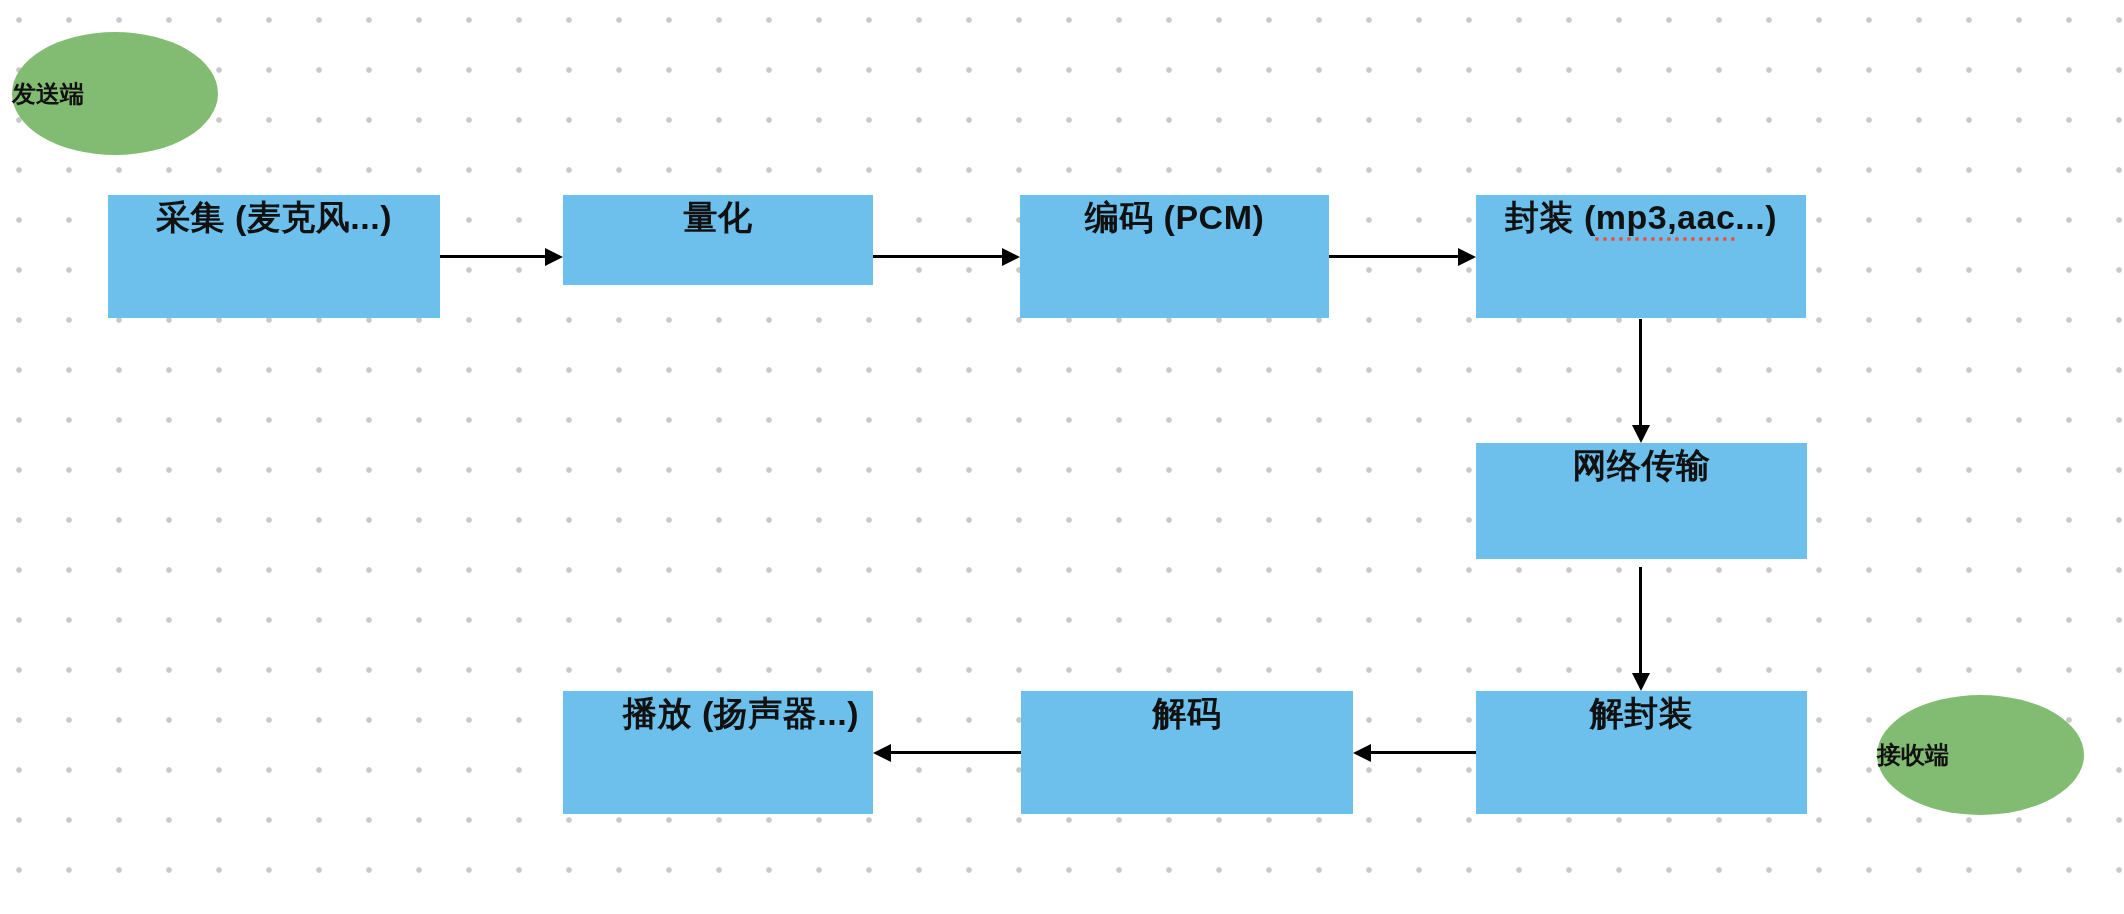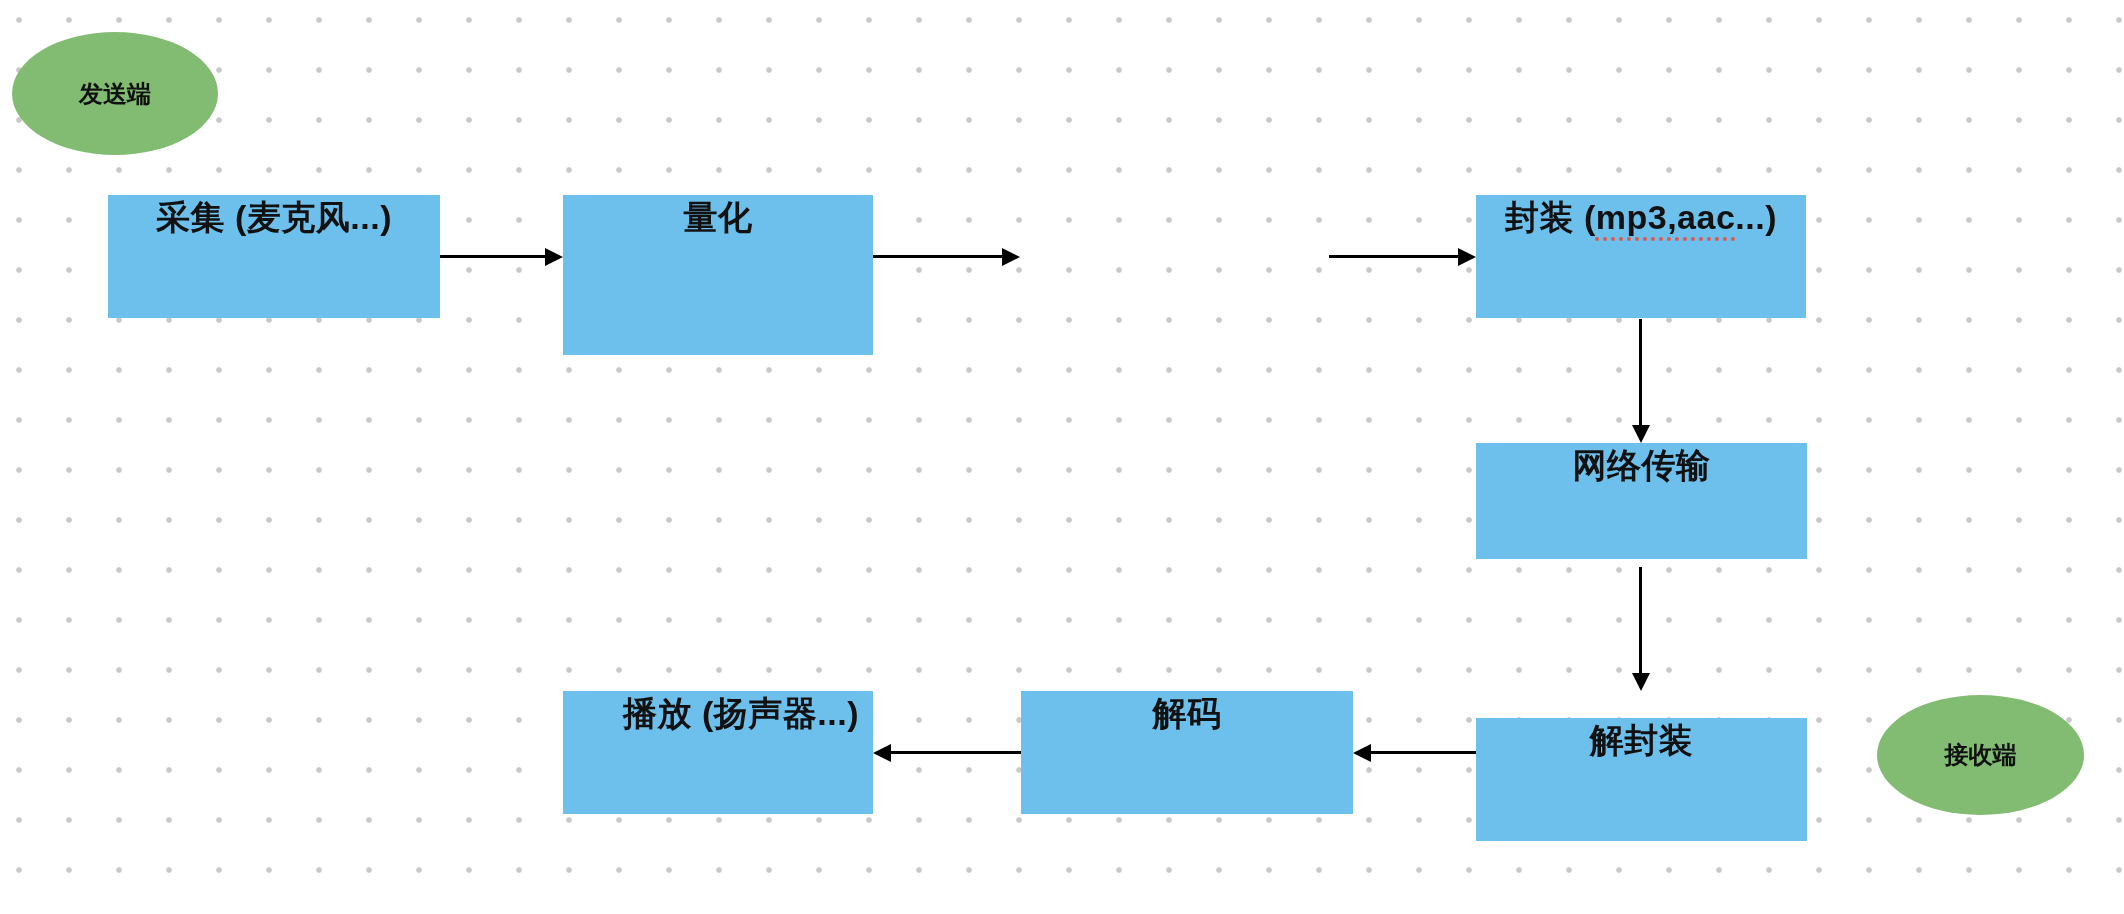--- a/index.html
+++ b/index.html
@@ -34,21 +34,21 @@
     letter-spacing: 0.5px;
     white-space: nowrap;
   }
 
   .terminal {
     position: absolute;
     background: var(--terminal-fill);
     border-radius: 50%;
     display: flex;
     align-items: center;
-    justify-content: center;
+    justify-content: flex-start;
     color: var(--text);
     font-size: 24px;
     font-weight: 700;
     white-space: nowrap;
   }
 
   .misspell {
     text-decoration: underline;
     text-decoration-style: dotted;
     text-decoration-color: var(--spellcheck-underline);
@@ -103,25 +103,25 @@
     font-weight: 600;
     color: #ccc8c8;
     -webkit-text-stroke: 0.6px #a29e9e;
     text-shadow: 1.5px 1.5px 0 #ffffff;
     letter-spacing: 1px;
     white-space: nowrap;
   }
 
   
   #node-capture     { left: 108px;  top: 195px; width: 332px; height: 123px; }
-  #node-quantize    { left: 563px;  top: 195px; width: 310px; height: 160px; }
+  #node-quantize    { left: 563px;  top: 195px; width: 310px; height: 90px; }
   #node-encode      { left: 1020px; top: 195px; width: 309px; height: 123px; }
   #node-encapsulate { left: 1476px; top: 195px; width: 330px; height: 123px; }
   #node-network     { left: 1476px; top: 443px; width: 331px; height: 116px; }
-  #node-decapsulate { left: 1476px; top: 718px; width: 331px; height: 123px; }
+  #node-decapsulate { left: 1476px; top: 691px; width: 331px; height: 123px; }
   #node-decode      { left: 1021px; top: 691px; width: 332px; height: 123px; }
   #node-play        { left: 563px;  top: 691px; width: 310px; height: 123px; padding-left: 46px; }
 
   #terminal-sender   { left: 12px;   top: 32px;  width: 206px; height: 123px; }
   #terminal-receiver { left: 1877px; top: 695px; width: 207px; height: 120px; }
 
   #arrow-1 { left: 440px;  top: 255px; width: 105px; }
   #arrow-2 { left: 873px;  top: 255px; width: 129px; }
   #arrow-3 { left: 1329px; top: 255px; width: 129px; }
   #arrow-4 { left: 1639px; top: 319px; height: 106px; }
@@ -139,20 +139,23 @@
   </div>
 
   <div class="node" id="node-capture">
     <span>采集 (麦克风...)</span>
   </div>
 
   <div class="node" id="node-quantize">
     <span>量化</span>
   </div>
 
+  <div class="node" id="node-encode">
+    <span>编码 (PCM)</span>
+  </div>
 
   <div class="node" id="node-encapsulate">
     <span><span>封装 (</span><span class="misspell">mp3,aac</span><span>...)</span></span>
   </div>
 
   <div class="node" id="node-network">
     <span>网络传输</span>
   </div>
 
   <div class="node" id="node-decapsulate">

